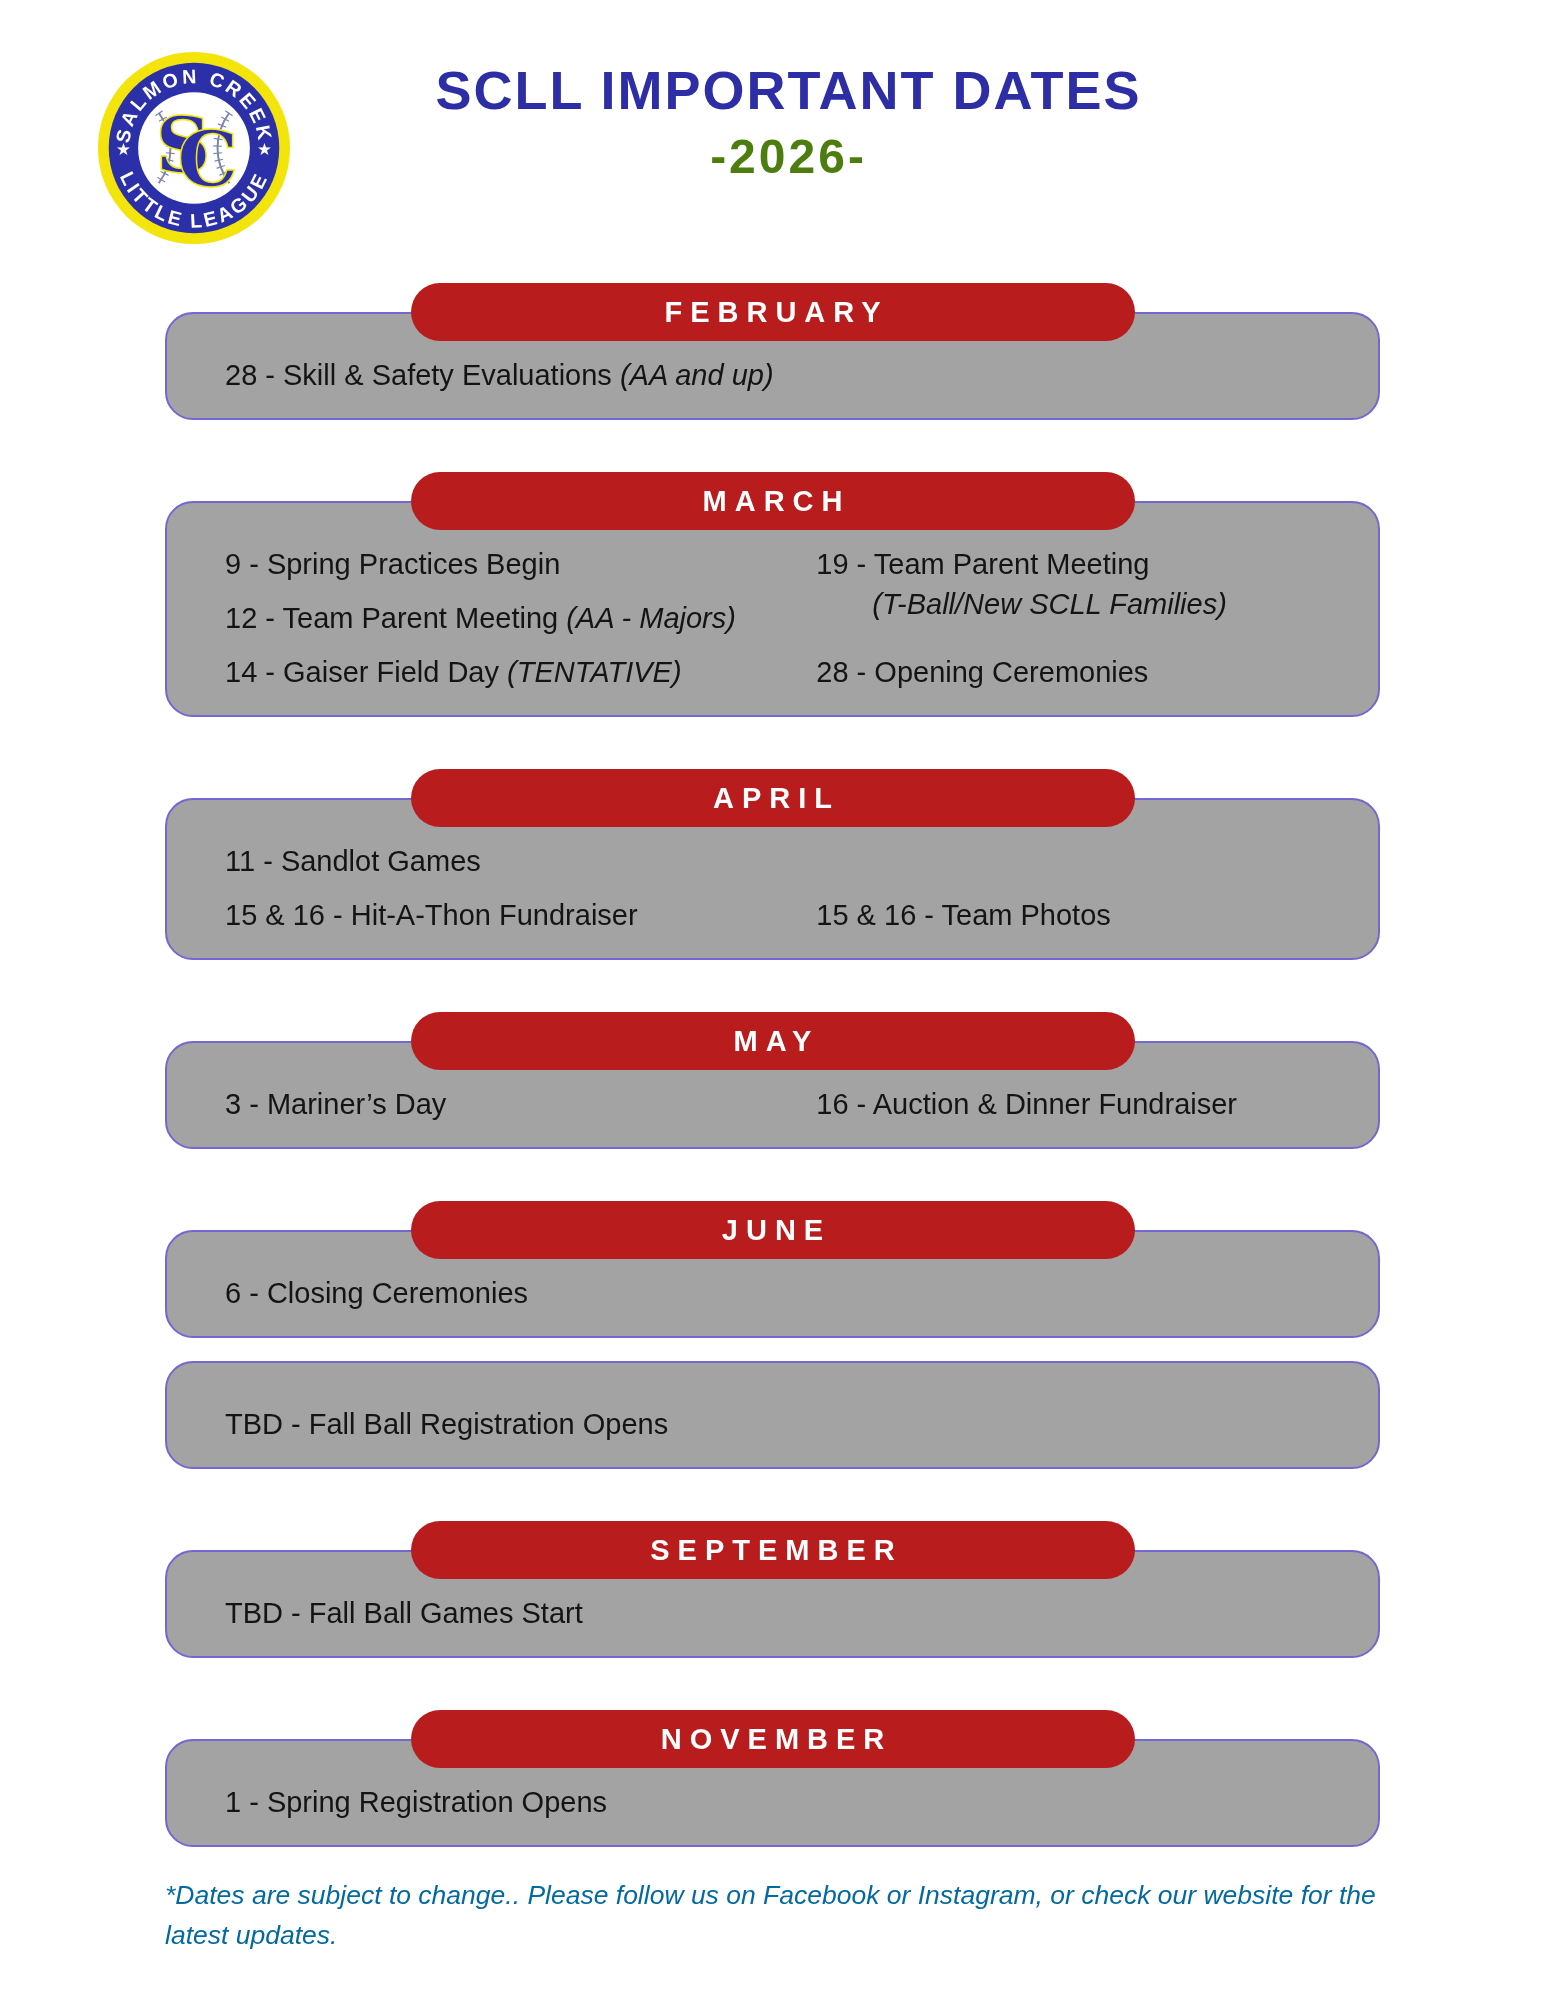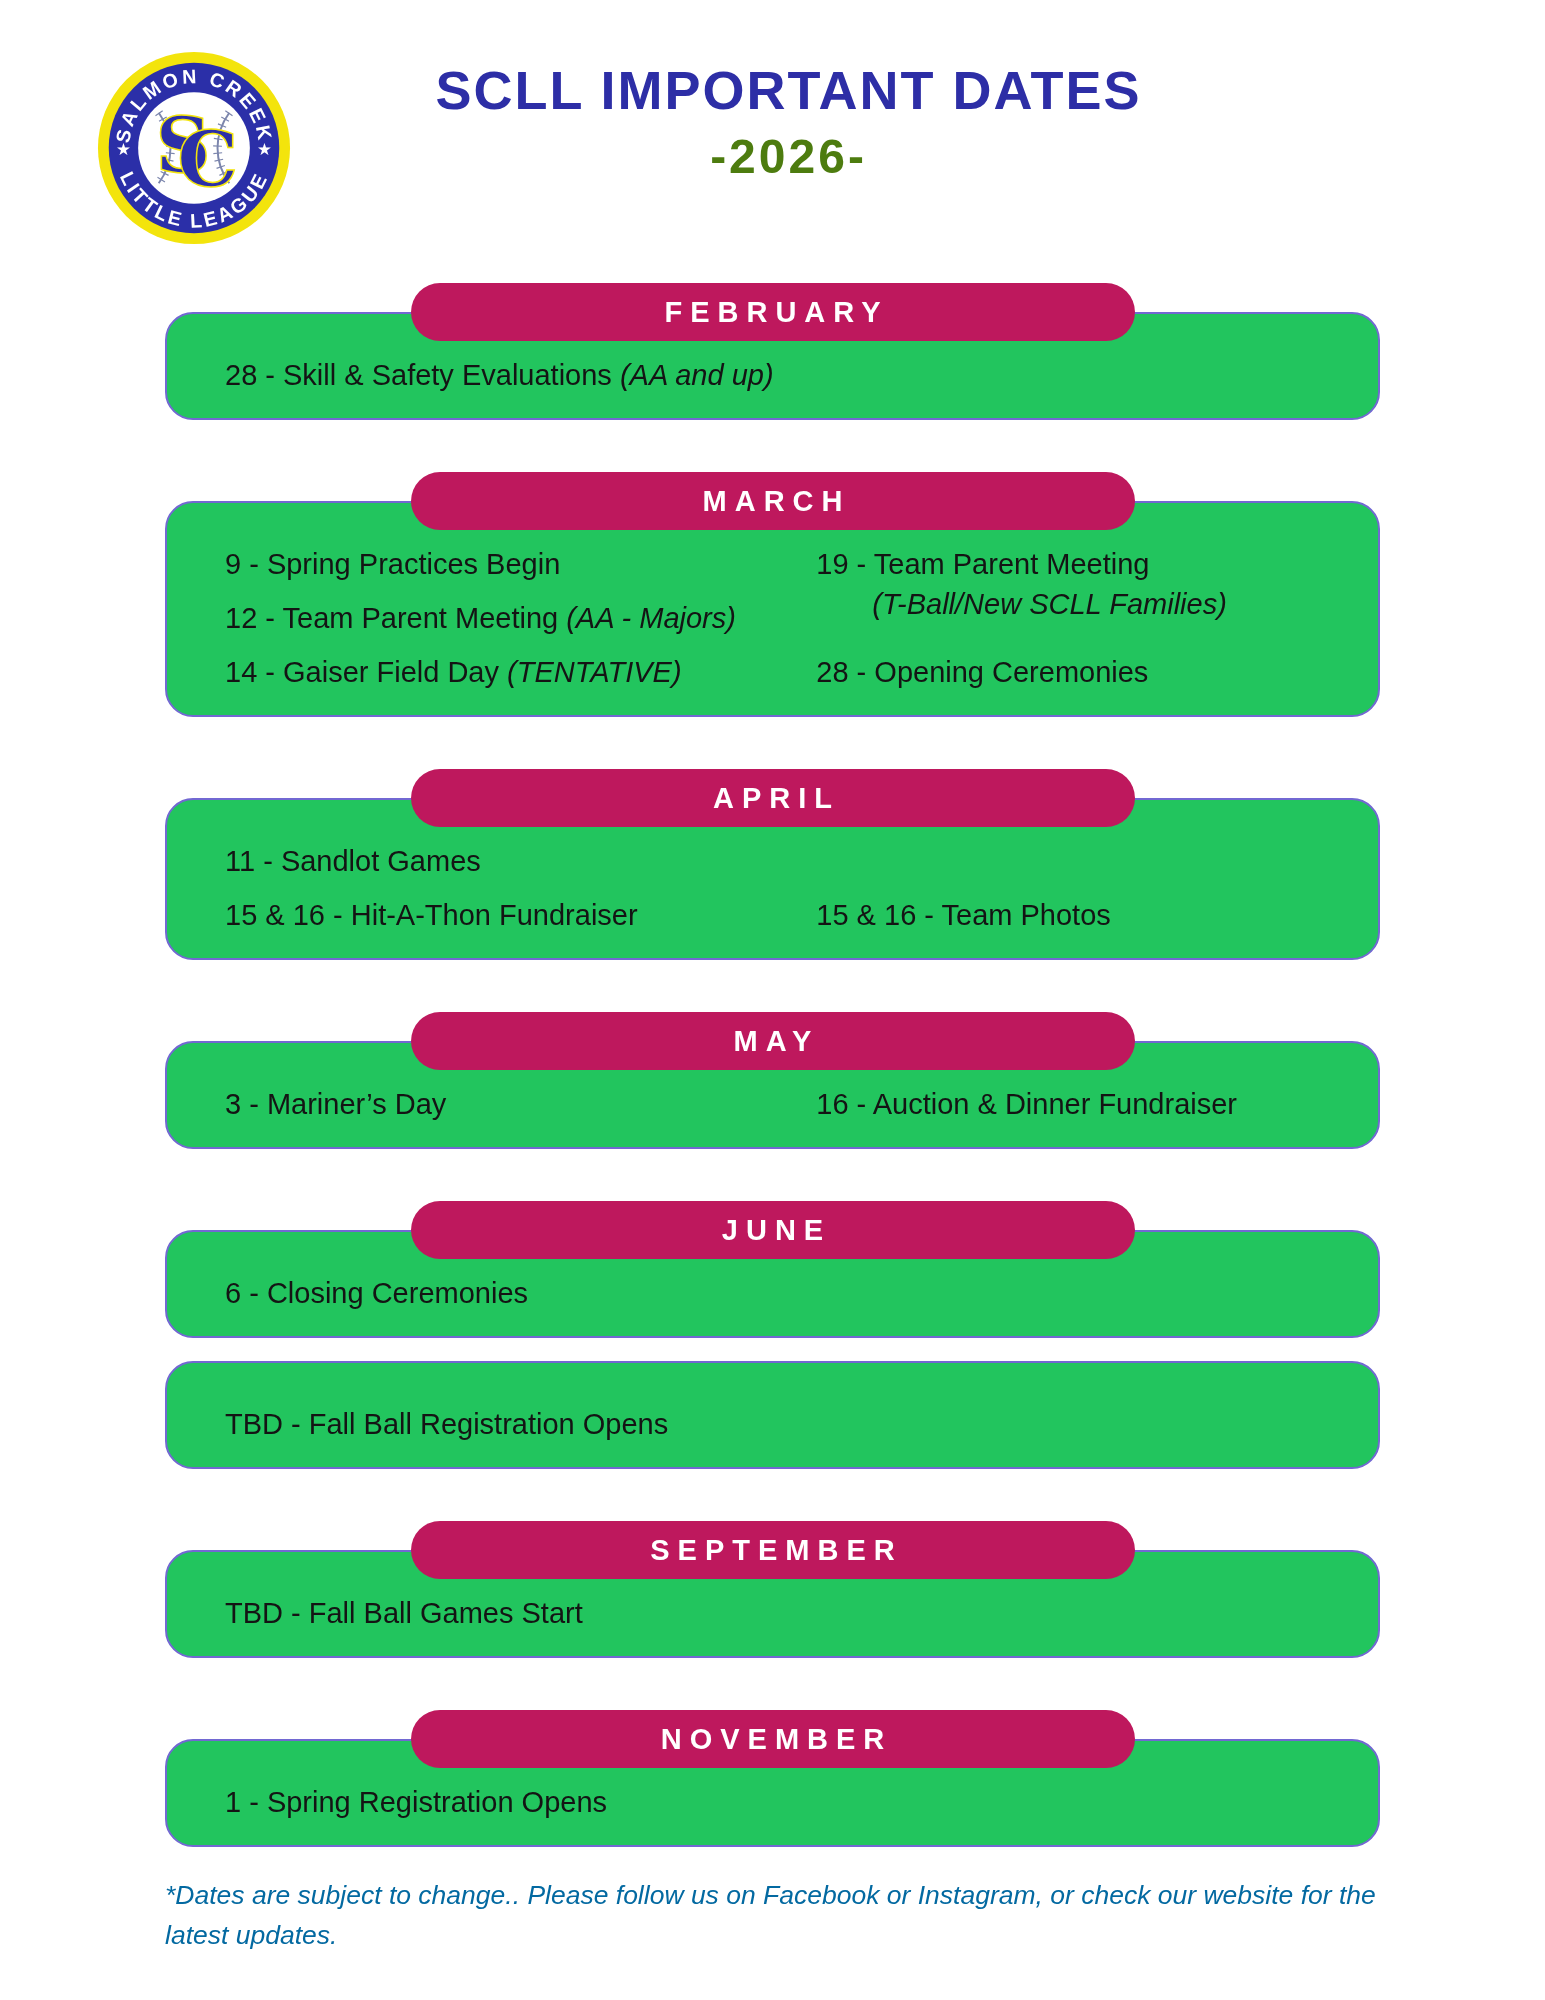--- a/index.html
+++ b/index.html
@@ -15,29 +15,29 @@
     margin:0;font-size:54px;font-weight:700;letter-spacing:2px;
     color:#2d2ea6;line-height:1.05;
   }
   .year{
     margin-top:10px;font-size:48px;font-weight:600;letter-spacing:3px;color:#4d7c0f;
   }
   .section{width:1215px;margin:0 auto;}
   .section + .section{margin-top:52px;}
   .pill{
     position:relative;z-index:2;width:724px;height:58px;margin:0 auto;
-    background:#be185d;border-radius:29px;
+    background:#b91c1c;border-radius:29px;
     display:flex;align-items:center;justify-content:center;
   }
   .pill span{
     color:#ffffff;font-weight:700;font-size:29px;letter-spacing:8px;padding-left:8px;
   }
   .card{
     position:relative;z-index:1;margin-top:-29px;
-    background:#22c55e;border:2px solid #7268d2;border-radius:28px;
+    background:#a3a3a3;border:2px solid #7268d2;border-radius:28px;
     padding:44px 58px 26px 58px;box-sizing:border-box;
   }
   .row{font-size:29px;line-height:34px;margin-bottom:20px;white-space:nowrap;}
   .row:last-child{margin-bottom:0;}
   .it{font-style:italic;}
   .indent{padding-left:56px;}
   .cols{display:flex;align-items:flex-end;}
   .col-left{width:54%;}
   .col-right{width:46%;}
   .mar-r1{margin-bottom:6px;}

